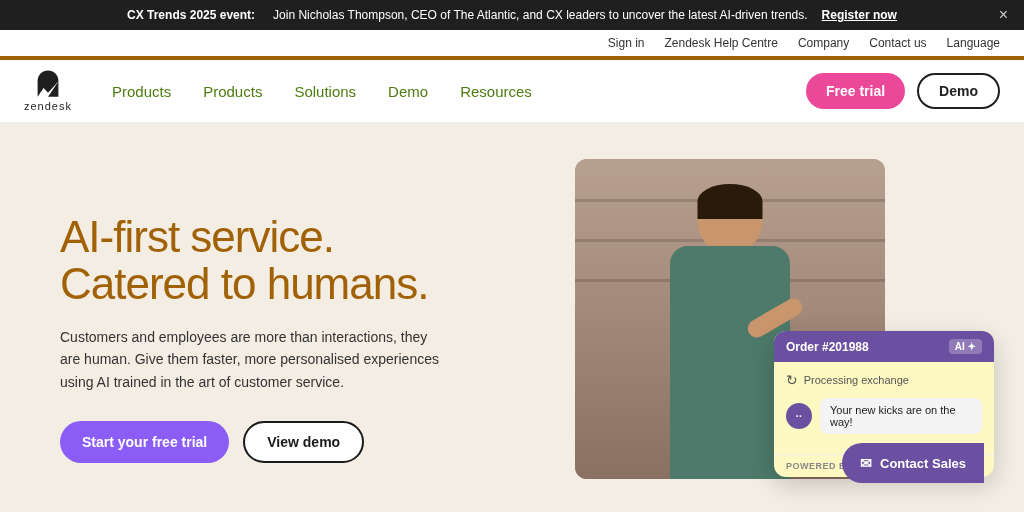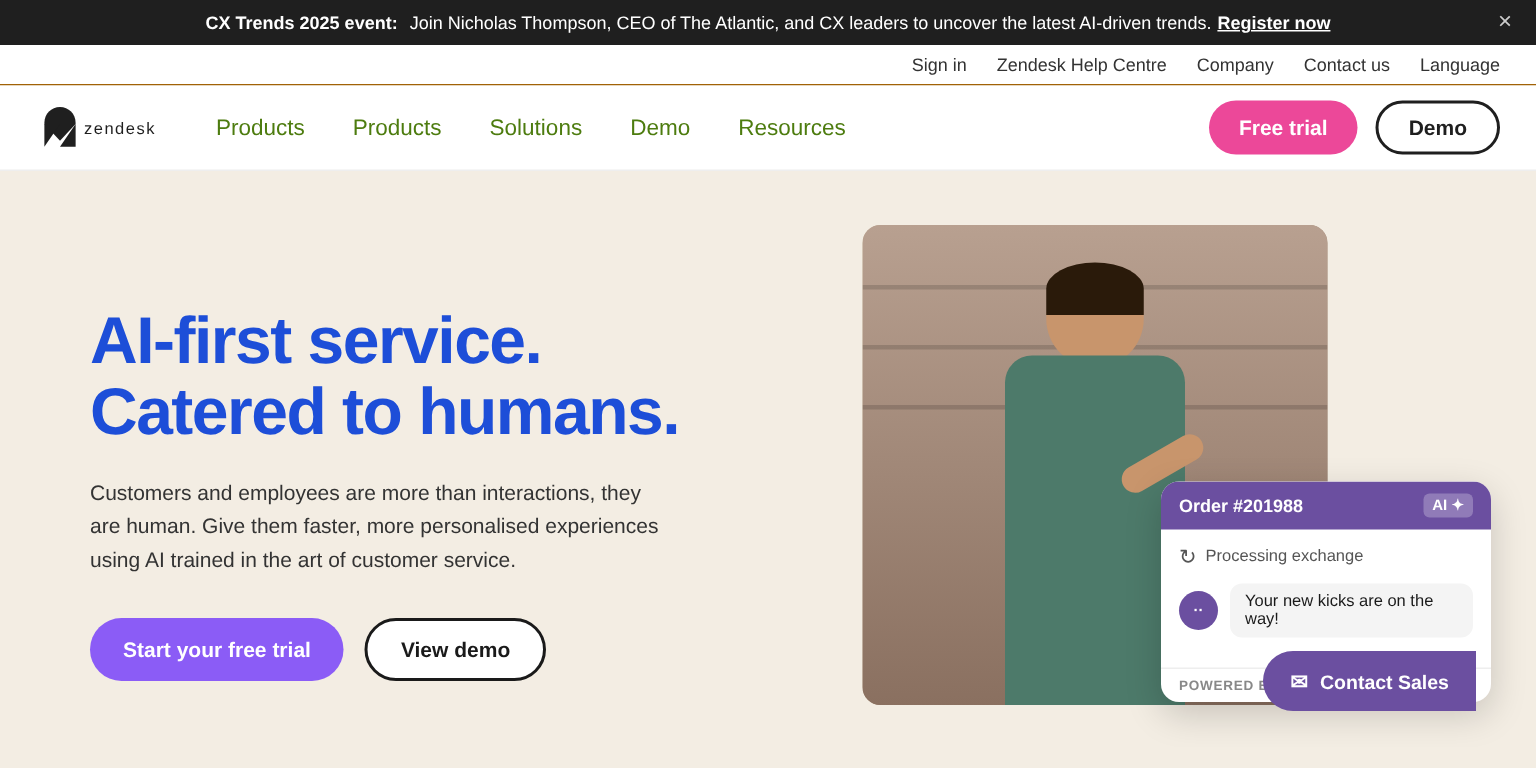--- a/index.html
+++ b/index.html
@@ -7,21 +7,21 @@
 
     
     .announcement-bar {
       background: #1f1f1f;
       color: #fff;
       font-size: 12px;
       padding: 8px 20px;
       display: flex;
       align-items: center;
       justify-content: center;
-      gap: 4px;
+      gap: 14px;
       position: relative;
     }
     .announcement-bar .event-label {
       font-weight: 700;
       margin-right: 4px;
     }
     .announcement-bar .register-link {
       font-weight: 700;
       text-decoration: underline;
       color: #fff;
@@ -41,40 +41,40 @@
     
     .utility-nav {
       background: #fff;
       display: flex;
       justify-content: flex-end;
       align-items: center;
       padding: 6px 24px;
       gap: 20px;
       font-size: 12px;
       color: #333;
-      border-bottom: 1px solid #a16207;
+      border-bottom: 4px solid #a16207;
     }
     .utility-nav a {
       color: #333;
       text-decoration: none;
       cursor: pointer;
     }
 
     
     .main-nav {
       background: #fff;
       display: flex;
       align-items: center;
       padding: 10px 24px;
       gap: 0;
       border-bottom: 1px solid #eee;
     }
     .logo-area {
       display: flex;
-      flex-direction: row;
+      flex-direction: column;
       align-items: center;
       margin-right: 40px;
       cursor: pointer;
     }
     .logo-icon {
       width: 32px;
       height: 28px;
     }
     .logo-text {
       font-size: 11px;
@@ -134,22 +134,22 @@
     }
     .hero-left {
       flex: 0 0 45%;
       display: flex;
       flex-direction: column;
       justify-content: center;
       padding-top: 10px;
     }
     .hero-headline {
       font-size: 44px;
-      font-weight: 700;
-      color: #1d4ed8;
+      font-weight: 400;
+      color: #a16207;
       line-height: 1.08;
       margin-bottom: 18px;
       letter-spacing: -1px;
     }
     .hero-subtext {
       font-size: 14px;
       color: #333;
       line-height: 1.6;
       margin-bottom: 28px;
       max-width: 380px;
@@ -197,21 +197,21 @@
       overflow: hidden;
       margin-top: 0;
     }
 
     
     .chat-card {
       position: absolute;
       bottom: 30px;
       right: -10px;
       width: 220px;
-      background: #ffffff;
+      background: #fef9c3;
       border-radius: 12px;
       box-shadow: 0 8px 24px rgba(0,0,0,0.18);
       overflow: hidden;
     }
     .chat-card-header {
       background: #6b4fa0;
       color: #fff;
       padding: 8px 12px;
       font-size: 12px;
       font-weight: 700;

